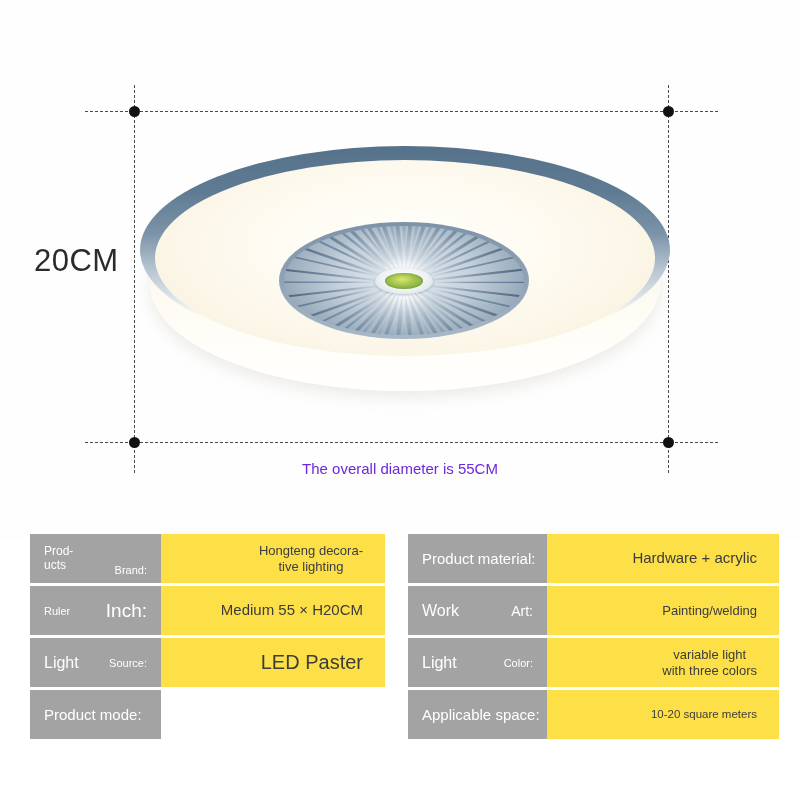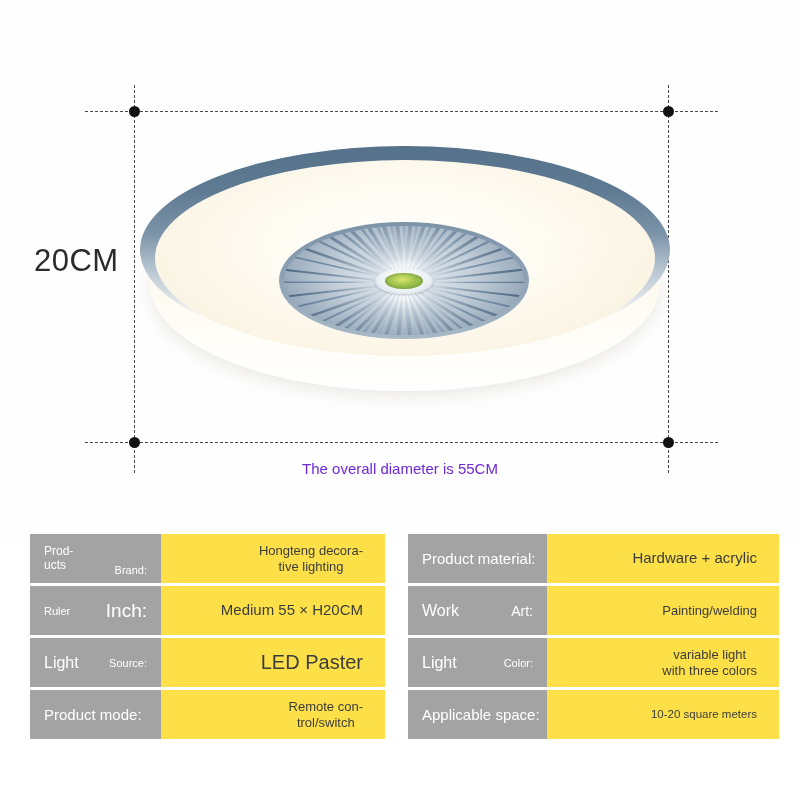--- a/index.html
+++ b/index.html
@@ -370,26 +370,20 @@
         <div class="spec-value sz-xl">
           <div>
             <span>LED Paster</span>
           </div>
         </div>
       </div>
       <div class="spec-row">
         <div class="spec-label">
           <span class="lab-a" style="font-size: 15px;">Product mode:</span>
         </div>
-        <div class="spec-value sz-s">
-          <div>
-            <span>Remote con-</span>
-            <span>trol/switch</span>
-          </div>
-        </div>
       </div>
     </div>
   <div class="spec-table right" id="spec-right">
       <div class="spec-row">
         <div class="spec-label">
           <span class="lab-a" style="font-size: 15px;">Product material:</span>
         </div>
         <div class="spec-value sz-m">
           <div>
             <span>Hardware + acrylic</span>

